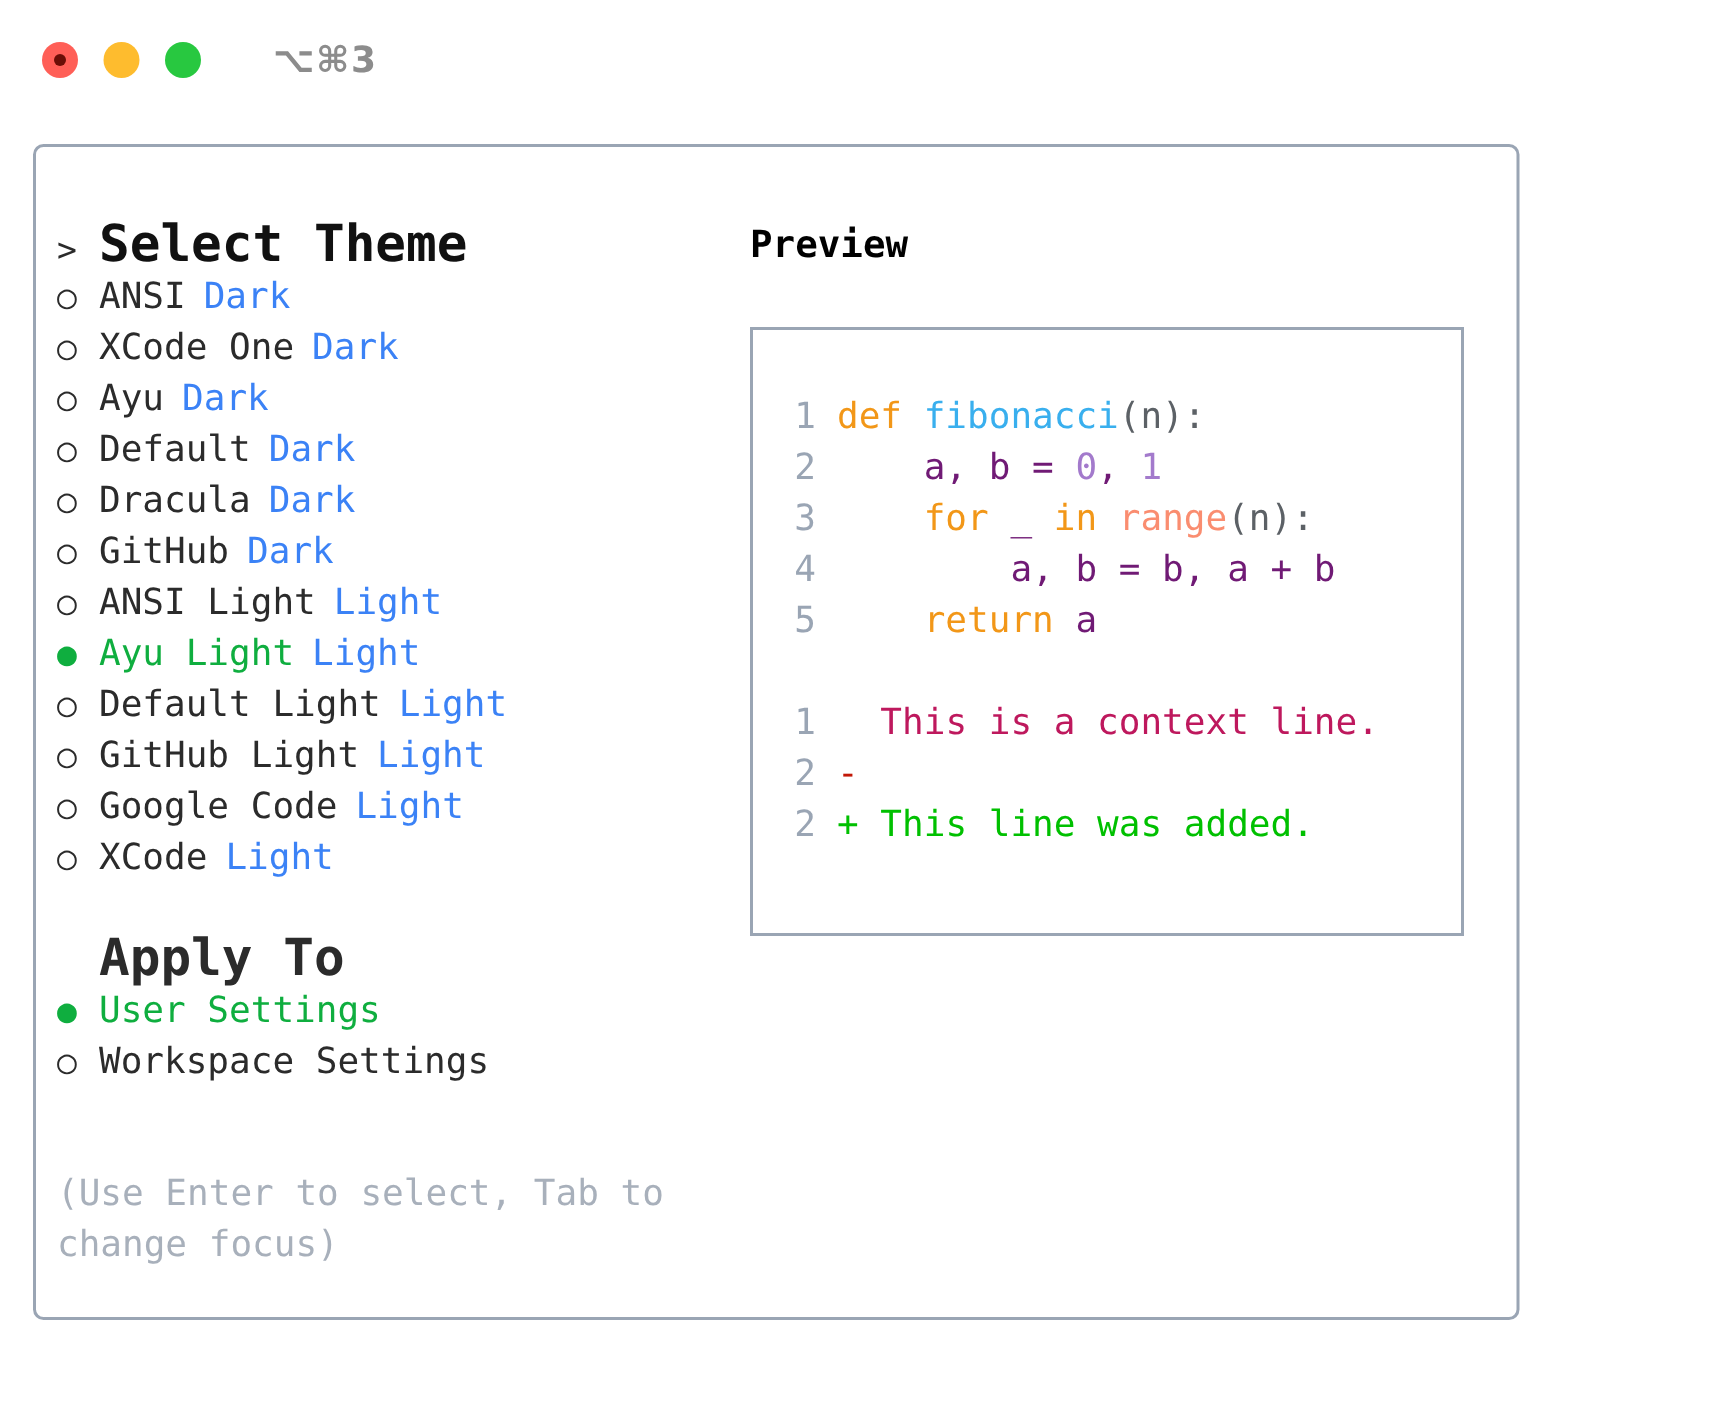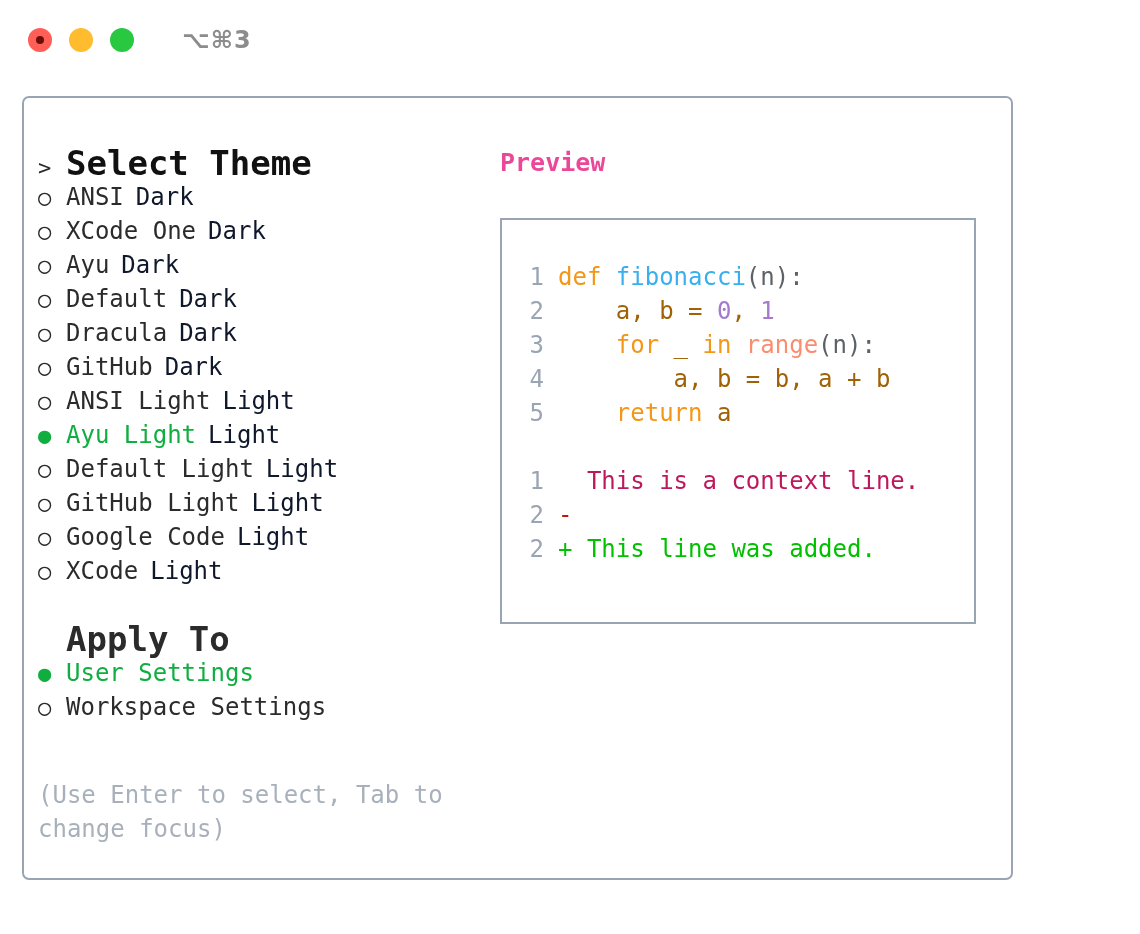--- a/index.html
+++ b/index.html
@@ -104,21 +104,21 @@
   .marker {
     width: 28px;
     flex: 0 0 28px;
     color: #2B2B2B;
     font-size: 22px;
   }
   .marker.dot-filled { color: #0FAE3F; }
   .row-label  { color: #2B2B2B; }
   .row-label.is-selected { color: #0FAE3F; }
   .row-variant {
-    color: #0f172a;
+    color: #3b82f6;
     margin-left: 12px;
   }
   .row-header {
     font-weight: 700;
     color: #111111;
     font-size: 34px;
   }
   .section-head {
     color: #2B2B2B;
     padding-left: 28px;
@@ -137,21 +137,21 @@
   
   #right-col {
     position: absolute;
     left: 476px;
     top: 48px;
     width: 500px;
   }
   #preview-header {
     font-size: 25px;
     font-weight: 700;
-    color: #ec4899;
+    color: #000000;
     line-height: 34px;
     height: 34px;
   }
   #preview-box {
     margin-top: 38px;
     width: 476px;
     height: 406px;
     box-sizing: border-box;
     border: 2px solid #9AA5B4;
     background: #ffffff;
@@ -178,21 +178,21 @@
     color: #9AA5B4;
     margin-right: 14px;
   }
   .code-text { white-space: pre; }
 
   
   .tok-kw     { color: #F29718; }
   .tok-fn     { color: #39AFEE; }
   .tok-builtin{ color: #FA8D70; }
   .tok-num    { color: #A37ACC; }
-  .tok-plain  { color: #a16207; }
+  .tok-plain  { color: #701a75; }
   .tok-punct  { color: #5C6166; }
 
   .diff-gap { height: 34px; }
   .diff-context { color: #be185d; }
   .diff-del     { color: #C21807; }
   .diff-add     { color: #00C000; }
 </style>
 </head>
 <body>
 

